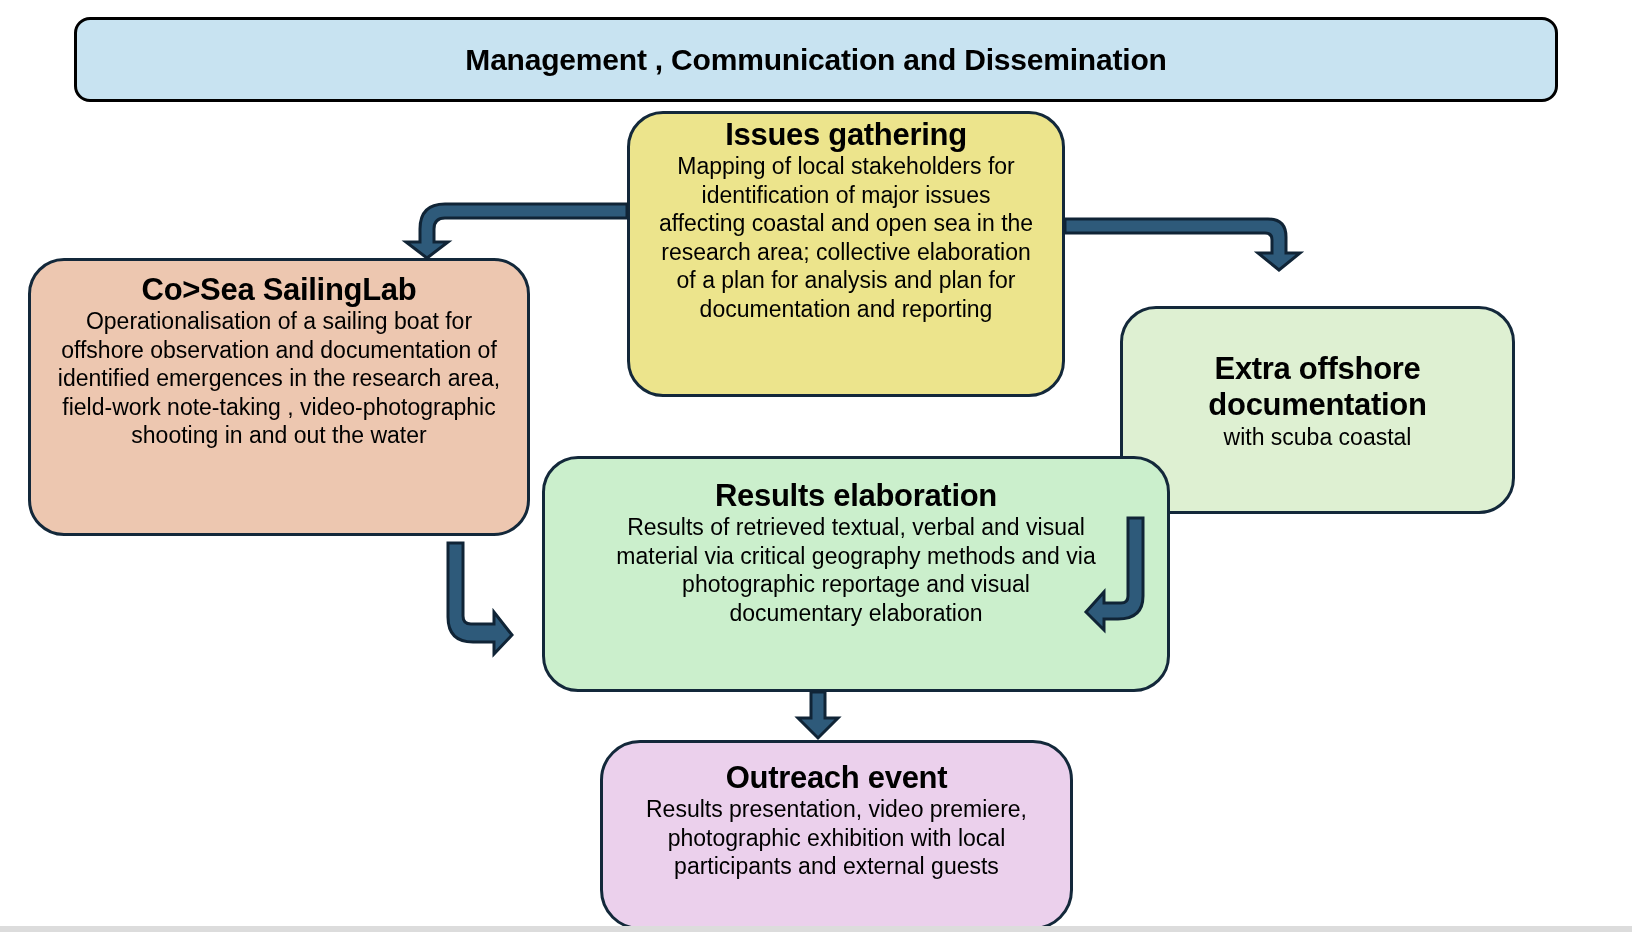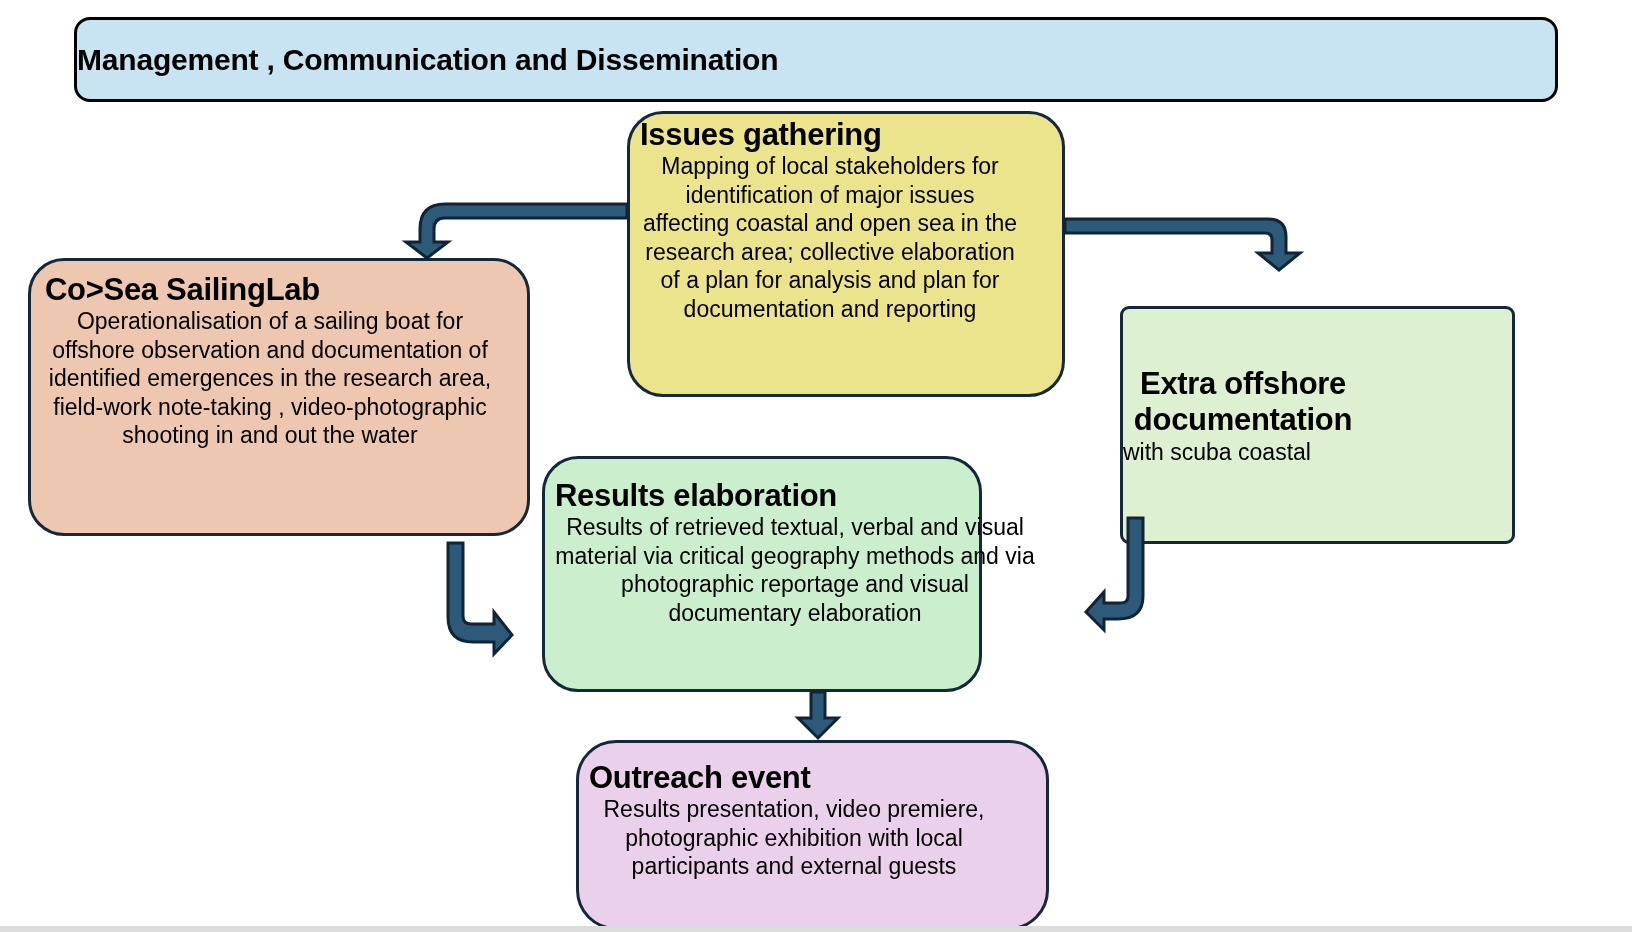--- a/index.html
+++ b/index.html
@@ -8,36 +8,36 @@
     background:#ffffff;
     font-family:"Liberation Sans", "DejaVu Sans", sans-serif;
     color:#000;
   }
   .bottom-bar { position:absolute; left:0; top:926px; width:1632px; height:6px; background:#dcdcdc; }
   .box {
     position:absolute; box-sizing:border-box;
     border:3px solid #13283a;
     border-radius:36px;
     text-align:center;
-    display:flex; flex-direction:column; align-items:flex-start;
+    display:flex; flex-direction:column; align-items:center;
   }
   .box .title { font-weight:bold; font-size:31px; line-height:34px; letter-spacing:-0.3px; }
   .box .body { font-size:23px; line-height:28.5px; }
   #header-box {
     left:74px; top:17px; width:1484px; height:85px;
     background:#c8e3f1; border:3px solid #000; border-radius:16px;
     justify-content:center;
   }
   #header-box .htitle { font-weight:bold; font-size:30px; letter-spacing:-0.2px; }
   #issues { left:627px; top:111px; width:438px; height:286px; background:#ece48c; padding:4px 10px 0; }
   #sailing { left:28px; top:258px; width:502px; height:278px; background:#edc7b0; padding:12px 14px 16px; }
-  #extra { left:1120px; top:306px; width:395px; height:238px; background:#def0d2; justify-content:center; padding-bottom:18px;border-radius:9px; }
+  #extra { left:1120px; top:306px; width:395px; height:208px; background:#def0d2; justify-content:center; padding-bottom:18px; }
   #extra .title { font-size:31px; line-height:36px; }
-  #results { left:542px; top:456px; width:440px; height:236px; background:#cbefcc; padding:20px 10px 0; }
-  #outreach { left:576px; top:740px; width:473px; height:190px; background:#ebd0ec; padding:18px 10px 0; border-radius:40px; }
+  #results { left:542px; top:456px; width:628px; height:236px; background:#cbefcc; padding:20px 10px 0; }
+  #outreach { left:600px; top:740px; width:473px; height:190px; background:#ebd0ec; padding:18px 10px 0; border-radius:40px; }
   svg#arrows { position:absolute; left:0; top:0; width:1632px; height:932px; pointer-events:none; }
   .arrow path { fill:#2e5a7a; stroke:#102436; stroke-width:3; stroke-linejoin:miter; }
 </style>
 </head>
 <body>
 
 <div id="header-box" class="box">
   <span class="htitle">Management , Communication and Dissemination</span>
 </div>
 

